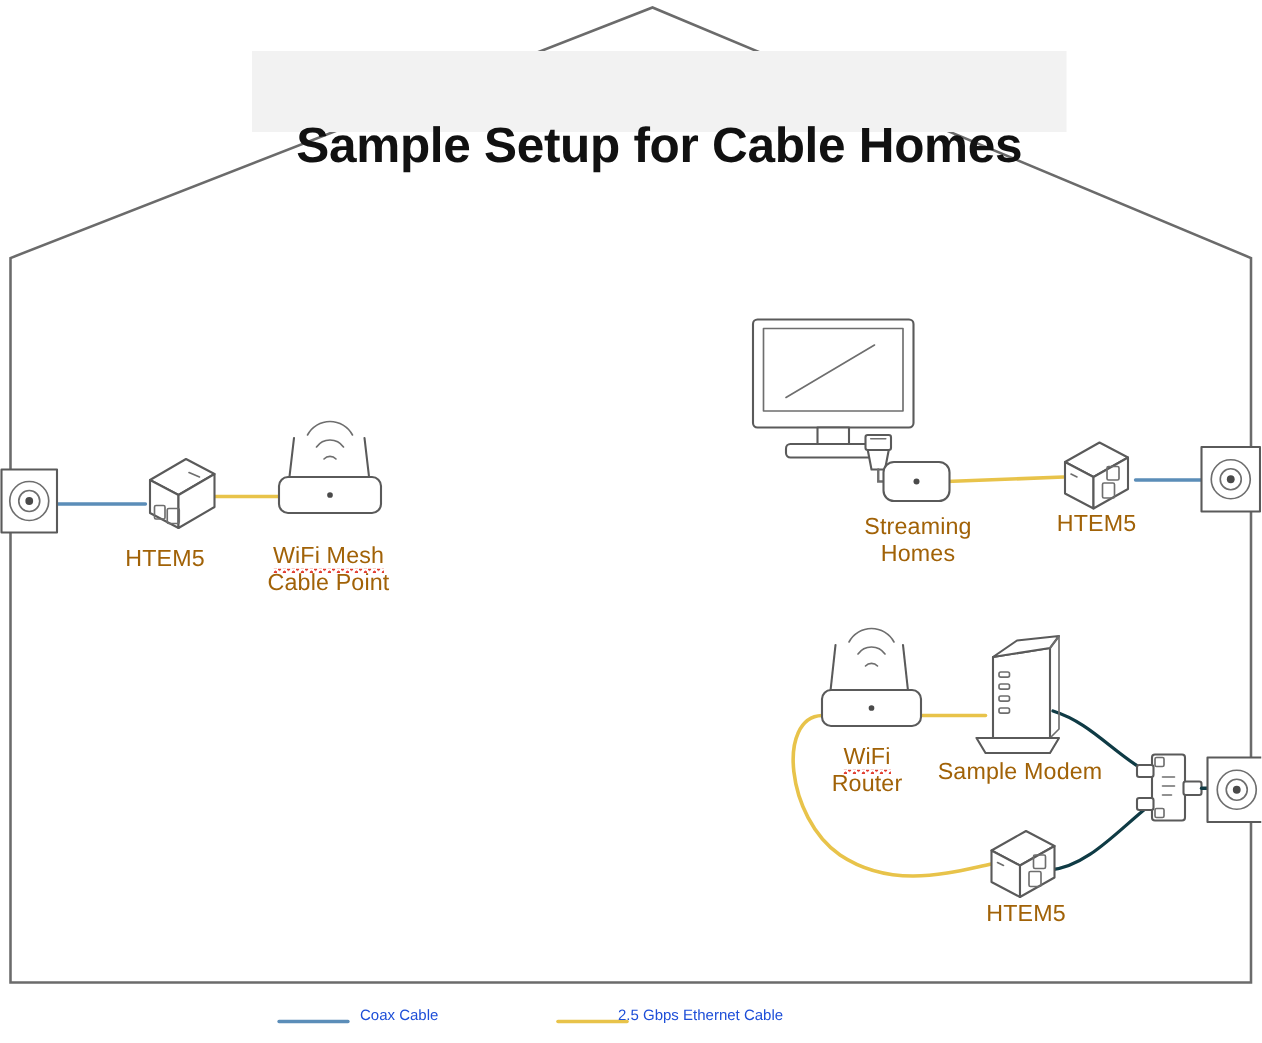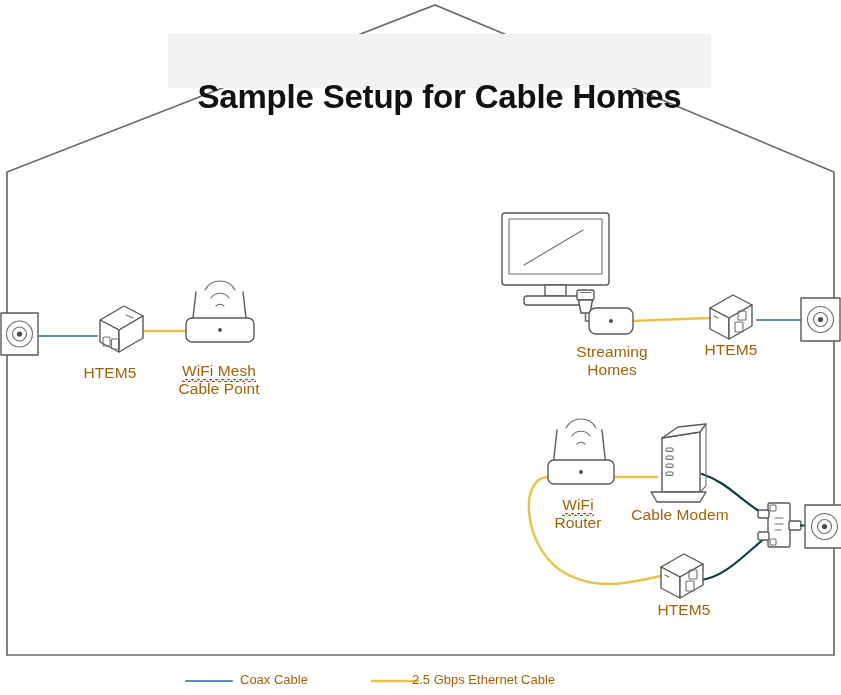--- a/index.html
+++ b/index.html
@@ -51,22 +51,22 @@
     align-items: center;
     justify-content: center;
     font-size: 33px;
     font-weight: bold;
     color: #111111;
     letter-spacing: -0.2px;
     margin-top: 36px;
   }
   .legend-text {
     position: absolute;
-    font-size: 13px;
-    color: #a16207;
+    font-size: 10px;
+    color: #1d4ed8;
     white-space: pre;
   }
   .squiggle {
     display: inline-block;
     position: relative;
   }
   .squiggle::after {
     content: "";
     position: absolute;
     left: 0;
@@ -286,21 +286,21 @@
   <div class="lbl" style="left:60px; top:364px; width:100px;">HTEM5</div>
 
   <div class="lbl" style="left:149px; top:362px; width:140px;text-align:center;"><span class="squiggle">WiFi Mesh</span><br><span>Cable Point</span></div>
 
   <div class="lbl" style="left:552px; top:343px; width:120px;"><span>Streaming</span><br><span>Homes</span></div>
 
   <div class="lbl" style="left:681px; top:341px; width:100px;">HTEM5</div>
 
   <div class="lbl" style="left:528px; top:496px; width:100px;"><span class="squiggle">WiFi</span><br><span>Router</span></div>
 
-  <div class="lbl" style="left:610px; top:506px; width:140px;">Cable Modem</div>
+  <div class="lbl" style="left:610px; top:506px; width:140px;">Sample Modem</div>
 
   <div class="lbl" style="left:634px; top:601px; width:100px;">HTEM5</div>
 
   <div class="legend-text" style="left:240px; top:672px;">Coax Cable</div>
 
   <div class="legend-text" style="left:412px; top:672px;">2.5 Gbps Ethernet Cable</div>
 
 </div>
 
 </body></html>

